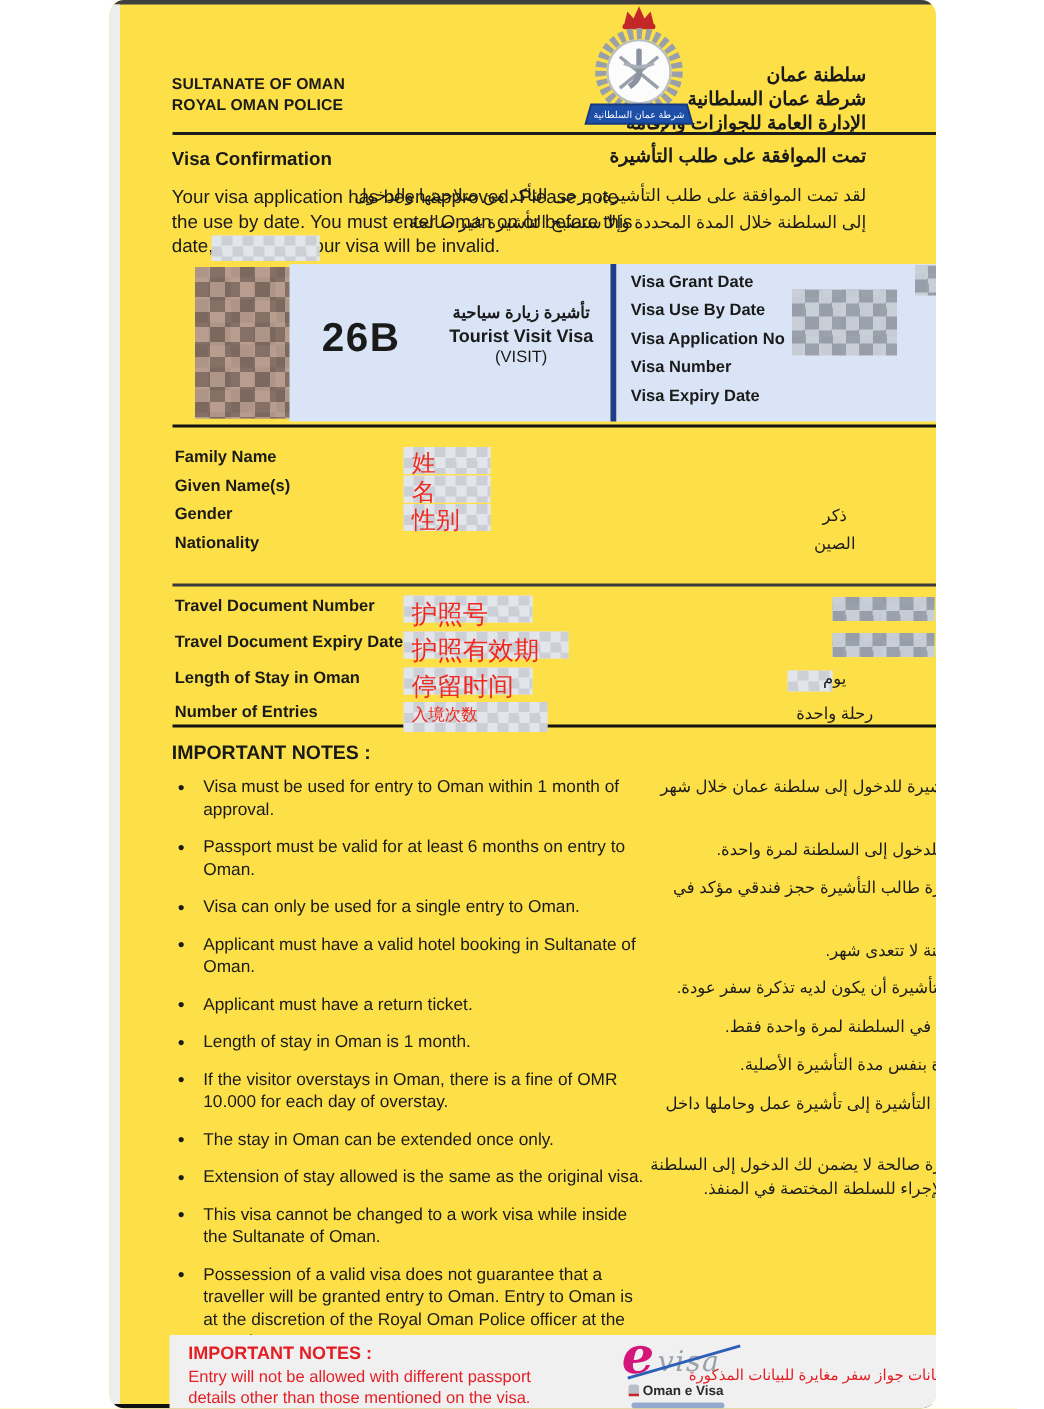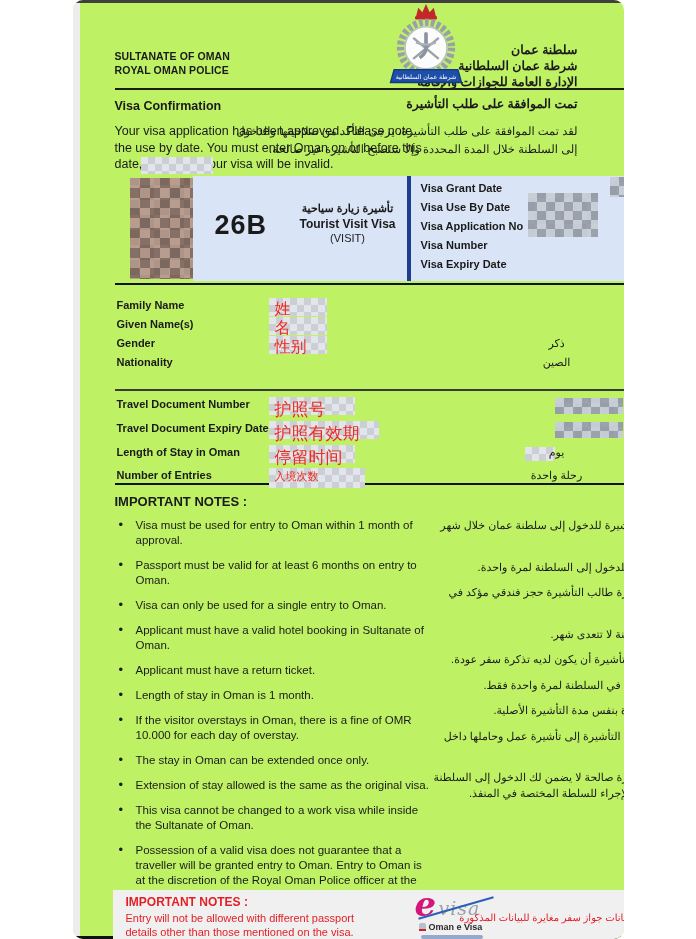--- a/index.html
+++ b/index.html
@@ -1,18 +1,18 @@
 <!DOCTYPE html>
 <html><head>
 <meta charset="utf-8">
 <style>
   * { margin:0; padding:0; box-sizing:border-box; }
   html,body { background:#fff; }
   body { font-family:"Liberation Sans", sans-serif; color:#1a1a1a; }
-  #page { position:relative; width:551px; height:939px; background:#bef264; overflow:hidden; margin:0 auto;border-radius:10px; }
+  #page { position:relative; width:551px; height:939px; background:#fde047; overflow:hidden; margin:0 auto;border-radius:10px; }
 
   
   .edge-top    { position:absolute; left:0; top:0; width:696px; height:3px; background:#3f3f3f; }
   .edge-left   { position:absolute; left:0; top:3px; width:7px; height:936px; background:#ededed; }
   .edge-right  { position:absolute; left:688px; top:3px; width:2px; height:936px; background:#c9c9c9; }
   .edge-bottom { position:absolute; left:0; top:936px; width:558px; height:3px; background:#101010; }
 
   
   .hdr-left  { position:absolute; left:42px; top:49px; font-size:10.5px; font-weight:700; line-height:14px; letter-spacing:.1px; }
   .hdr-right { position:absolute; right:46px; top:42px; font-size:12.5px; font-weight:700; line-height:16px; text-align:right; direction:rtl; }

